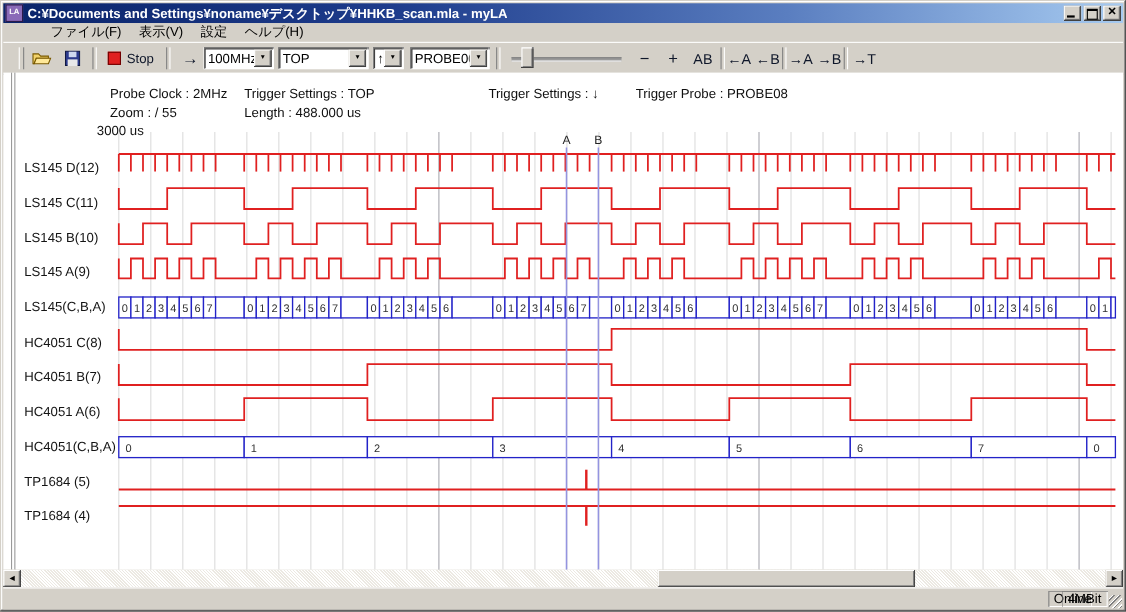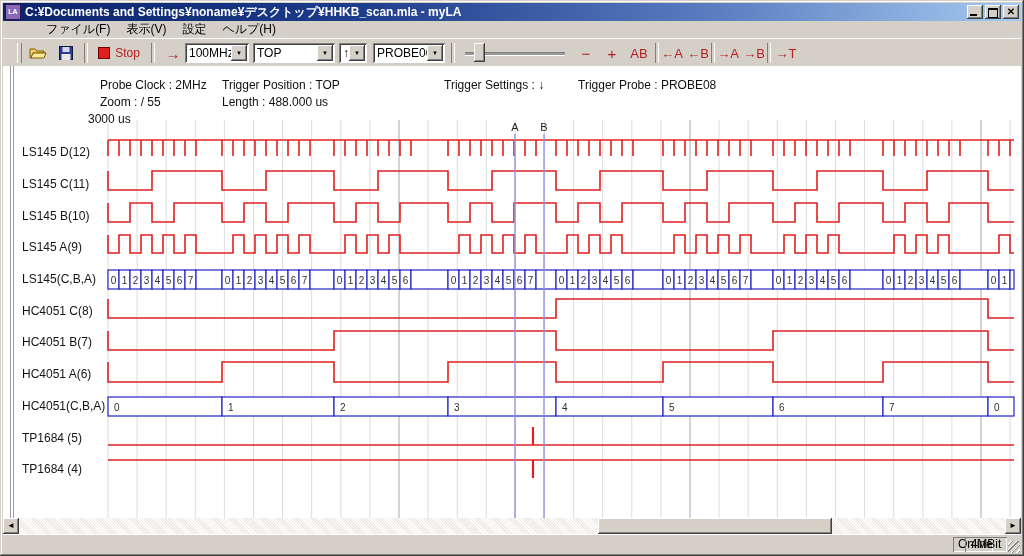--- a/index.html
+++ b/index.html
@@ -25,21 +25,21 @@
     display:flex;align-items:center;font-size:12px;color:#000;padding-left:35px;}
   .menu-item{padding:1px 8px;white-space:nowrap;}
   
   .toolbar{position:absolute;left:3px;top:38px;right:3px;height:28px;background:#d4d0c8;
     border-top:1px solid #fff;border-bottom:1px solid #808080;}
   .tgrip{position:absolute;top:4px;width:3px;height:20px;
     border-left:1px solid #fff;border-right:1px solid #808080;}
   .tsep{position:absolute;top:4px;width:2px;height:20px;
     border-left:1px solid #808080;border-right:1px solid #fff;}
   .tbtn{position:absolute;top:3px;height:22px;display:flex;align-items:center;justify-content:center;
-    font-size:13px;color:#b91c1c;}
+    font-size:13px;color:#0f172a;}
   .combo{position:absolute;top:4px;height:20px;background:#fff;
     box-shadow:inset 1px 1px 0 #808080,inset -1px -1px 0 #fff,inset 2px 2px 0 #404040;
     display:flex;align-items:center;}
   .combo-value{flex:1;font-size:12px;color:#000;padding-left:4px;white-space:nowrap;overflow:hidden;}
   .combo-btn{width:16px;height:16px;margin-right:2px;background:#d4d0c8;flex:none;
     box-shadow:inset -1px -1px 0 #404040,inset 1px 1px 0 #fff,inset -2px -2px 0 #808080;
     font-size:6px;line-height:16px;text-align:center;color:#000;}
   .stop-square{width:10px;height:10px;background:#e02020;border:1px solid #700000;margin-right:5px;}
   .slider-track{position:absolute;top:13px;height:2px;border-top:1px solid #808080;border-bottom:1px solid #fff;background:#999;}
   .slider-thumb{position:absolute;top:4px;width:11px;height:19px;background:#d4d0c8;
@@ -163,21 +163,21 @@
     <div class="tsep" style="left:764px"></div>
 
     <div class="tbtn" style="left:770px;width:26px">→T</div>
   </div>
 
   <div class="client"></div>
   <div class="vline" style="left:10px"></div>
   <div class="vline" style="left:13px"></div>
 
   <div class="hdr" style="left:100px;top:78px">Probe Clock : 2MHz</div>
-  <div class="hdr" style="left:222px;top:78px">Trigger Position : TOP</div>
+  <div class="hdr" style="left:222px;top:78px">Trigger Settings : TOP</div>
   <div class="hdr" style="left:444px;top:78px">Trigger Settings : ↓</div>
   <div class="hdr" style="left:578px;top:78px">Trigger Probe : PROBE08</div>
   <div class="hdr" style="left:100px;top:95px">Zoom : /  55</div>
   <div class="hdr" style="left:222px;top:95px">Length : 488.000 us</div>
   <div class="hdr" style="left:88px;top:112px">3000 us</div>
 
   <svg class="wave" id="wave" viewBox="0 0 1024 556">
       <line x1="108" y1="120" x2="108" y2="518" stroke="#dcdcdc" stroke-width="1"></line>
       <line x1="137.1" y1="120" x2="137.1" y2="518" stroke="#dcdcdc" stroke-width="1"></line>
       <line x1="166.2" y1="120" x2="166.2" y2="518" stroke="#dcdcdc" stroke-width="1"></line>

